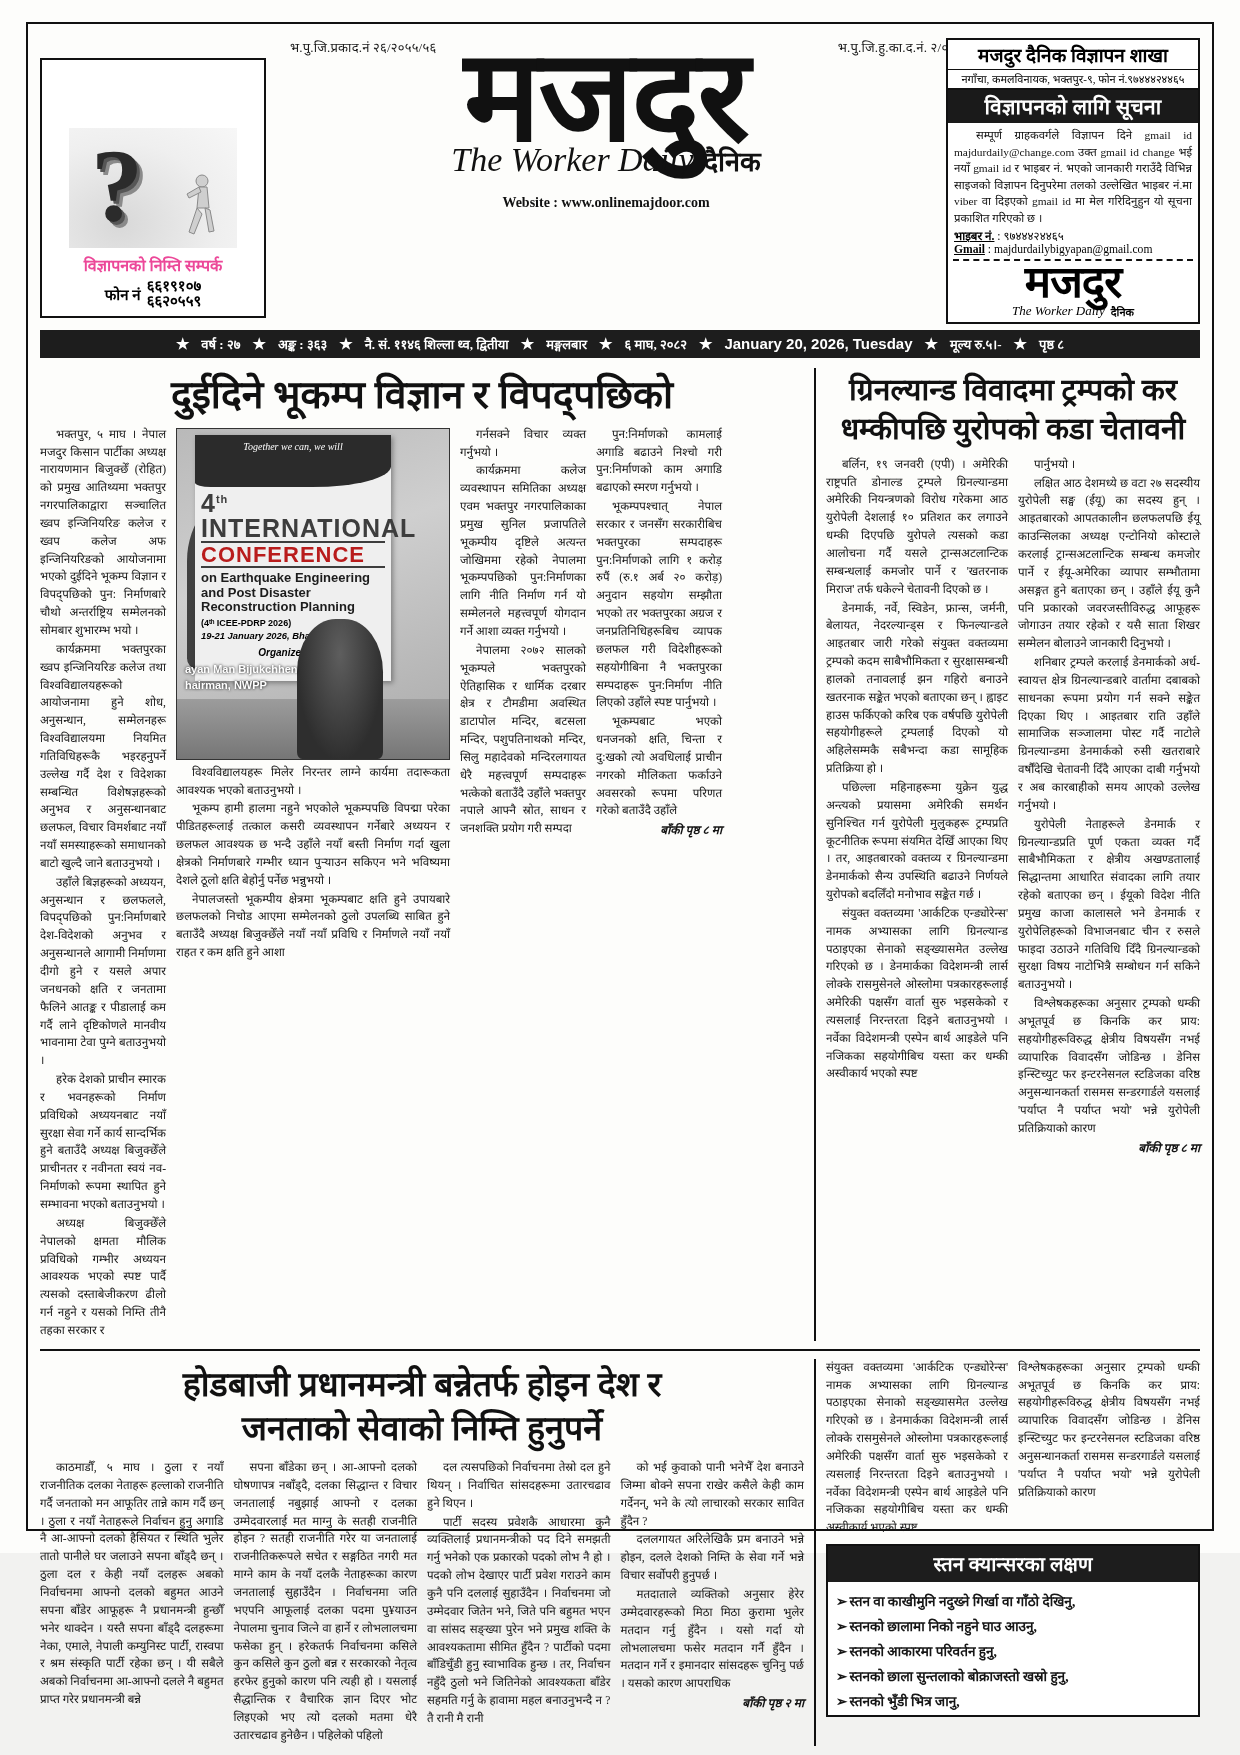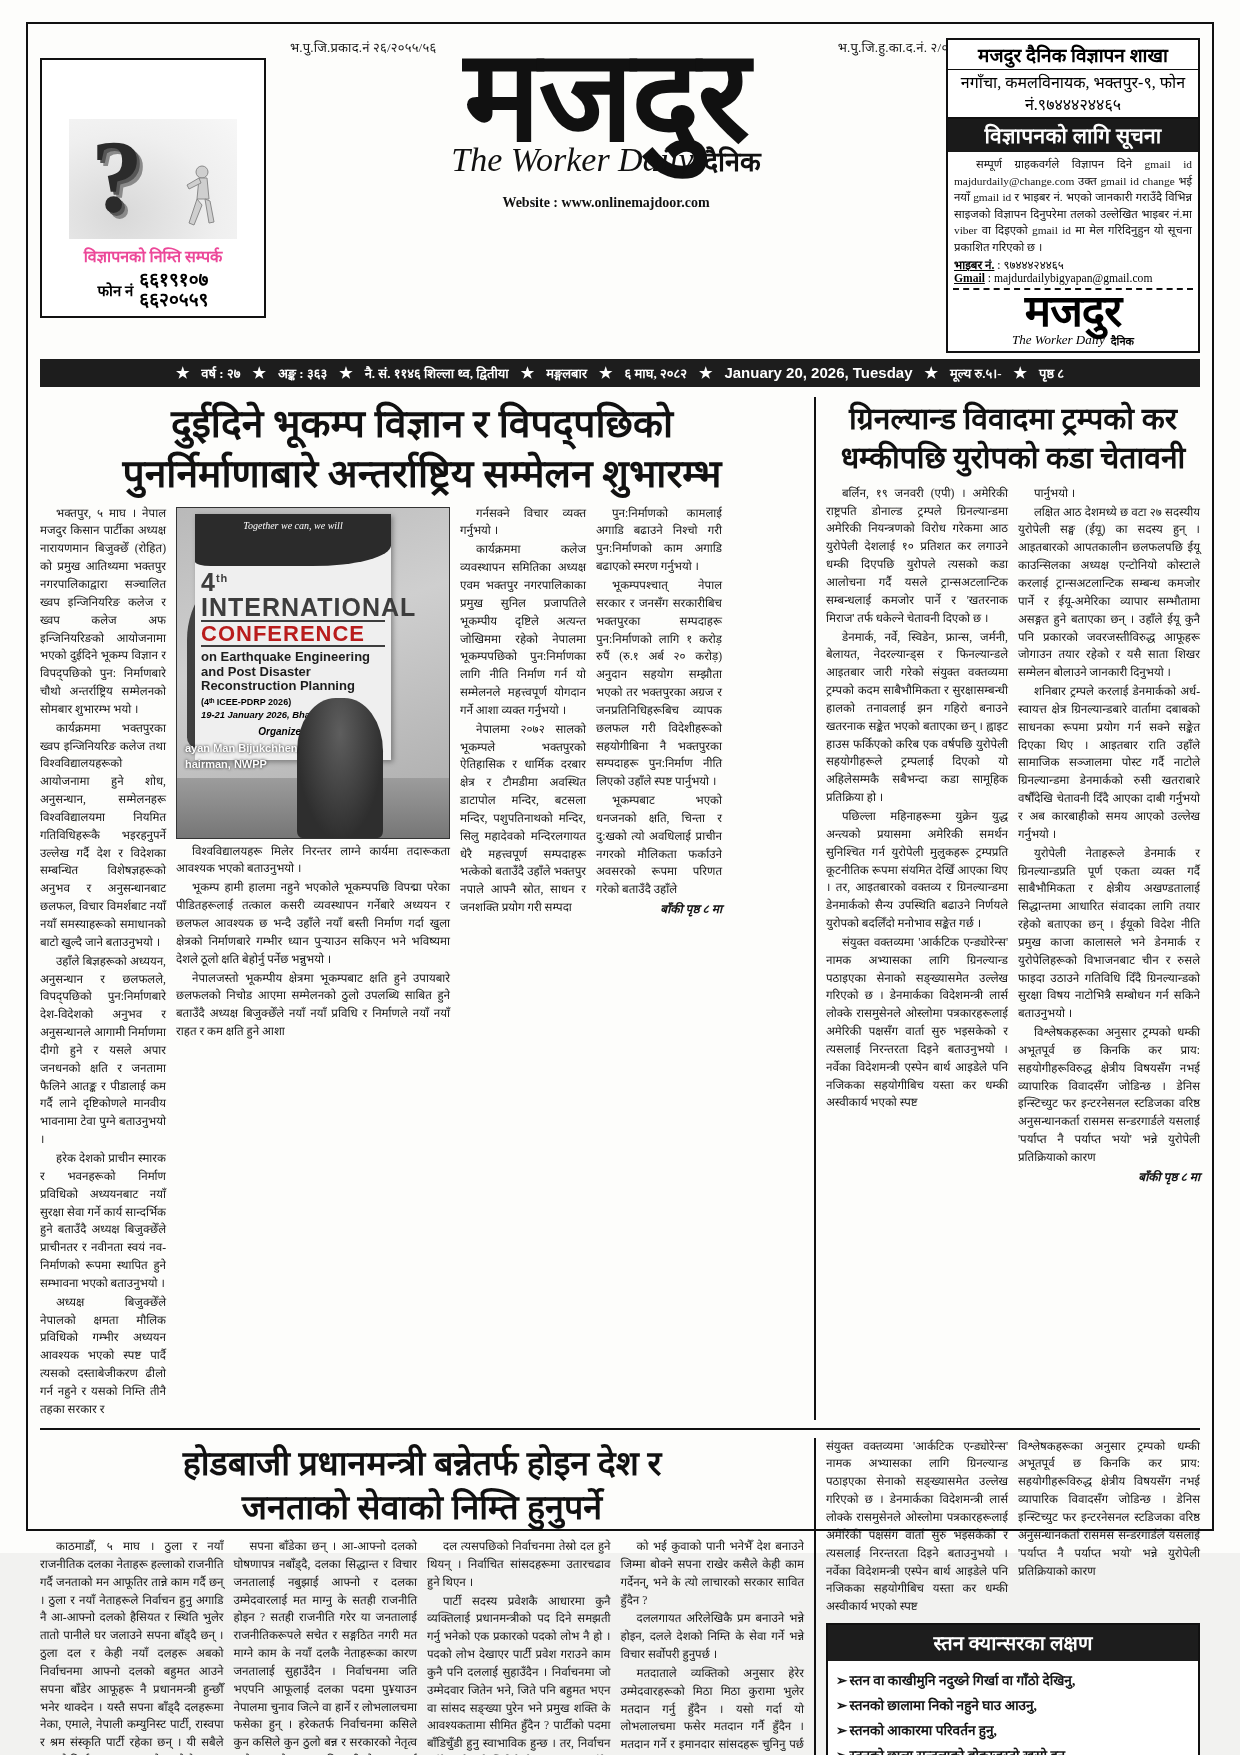--- a/index.html
+++ b/index.html
@@ -61,21 +61,21 @@
     color:#2b2b2b;
     font-family:"Liberation Serif",serif;
     text-shadow:3px 3px 0 #565656, 6px 6px 0 #8a8a8a;
   }
   .pusher{
     position:absolute; right:20px; bottom:10px;
     width:34px;height:64px;
   }
   .ad-left-t1{font-size:16px;font-weight:bold;color:#ec4899;}
   .ad-left-t2{display:flex;align-items:center;gap:6px;font-size:15px;font-weight:bold;margin-top:3px;}
-  .ad-left-nums{display:flex;flex-direction:column;line-height:1.05;font-size:19px;font-weight:bold;text-align:right;}
+  .ad-left-nums{display:flex;flex-direction:column;line-height:1.05;font-size:15px;font-weight:bold;text-align:right;}
 
   .logo-wrap{
     flex:1 1 auto;
     text-align:center;
     position:relative;
     padding-top:2px;
   }
   .logo-main{
     font-size:128px;
     line-height:.96;
@@ -106,21 +106,21 @@
     border:2px solid #111;
     background:#fff;
     margin-top:4px;
     padding:0;
   }
   .ar-title{
     text-align:center;font-weight:bold;font-size:19px;
     border-bottom:1px solid #111;padding:2px 2px 1px;
   }
   .ar-addr{
-    text-align:center;font-size:16px;padding:1px 2px 2px;
+    text-align:center;font-size:11px;padding:1px 2px 2px;
     border-bottom:2px solid #111;
   }
   .ar-banner{
     background:#1a1a1a;color:#fff;text-align:center;
     font-size:21px;font-weight:bold;padding:2px 0 3px;
     letter-spacing:.3px;
   }
   .ar-body{
     font-size:11.4px;line-height:1.45;text-align:justify;
     padding:4px 6px 2px;color:#111;
@@ -343,21 +343,20 @@
     <span class="st">मूल्य रु.५।-</span>
     <span>★</span>
     <span class="st">पृष्ठ ८</span>
   </div>
 
   <div class="top-area">
 
     <div class="col-left">
       <div class="hl-main">
         <div>दुईदिने भूकम्प विज्ञान र विपद्पछिको</div>
-        <div>पुनर्निर्माणाबारे  अन्तर्राष्ट्रिय  सम्मेलन  शुभारम्भ</div>
       </div>
 
       <div class="body-cols">
         <div class="bcol" style="flex:0 0 126px">
           <p>भक्तपुर, ५ माघ । नेपाल मजदुर किसान पार्टीका अध्यक्ष नारायणमान बिजुक्छेँ (रोहित) को प्रमुख आतिथ्यमा भक्तपुर नगरपालिकाद्वारा सञ्चालित ख्वप इन्जिनियरिङ कलेज र ख्वप कलेज अफ इन्जिनियरिङको आयोजनामा भएको दुईदिने भूकम्प विज्ञान र विपद्पछिको पुन: निर्माणबारे चौथो अन्तर्राष्ट्रिय सम्मेलनको सोमबार शुभारम्भ भयो ।</p>
           <p>कार्यक्रममा भक्तपुरका ख्वप इन्जिनियरिङ कलेज तथा विश्वविद्यालयहरूको आयोजनामा हुने शोध, अनुसन्धान, सम्मेलनहरू विश्वविद्यालयमा नियमित गतिविधिहरूकै भइरहनुपर्ने उल्लेख गर्दै देश र विदेशका सम्बन्धित विशेषज्ञहरूको अनुभव र अनुसन्धानबाट छलफल, विचार विमर्शबाट नयाँ नयाँ समस्याहरूको समाधानको बाटो खुल्दै जाने बताउनुभयो ।</p>
           <p>उहाँले बिज्ञहरूको अध्ययन, अनुसन्धान र छलफलले, विपद्पछिको पुन:निर्माणबारे देश-विदेशको अनुभव र अनुसन्धानले आगामी निर्माणमा दीगो हुने र यसले अपार जनधनको क्षति र जनतामा फैलिने आतङ्क र पीडालाई कम गर्दै लाने दृष्टिकोणले मानवीय भावनामा टेवा पुग्ने बताउनुभयो ।</p>
           <p>हरेक देशको प्राचीन स्मारक र भवनहरूको निर्माण प्रविधिको अध्ययनबाट नयाँ सुरक्षा सेवा गर्ने कार्य सान्दर्भिक हुने बताउँदै अध्यक्ष बिजुक्छेँले प्राचीनतर र नवीनता स्वयं नव-निर्माणको रूपमा स्थापित हुने सम्भावना भएको बताउनुभयो ।</p>
           <p>अध्यक्ष बिजुक्छेँले नेपालको क्षमता मौलिक प्रविधिको गम्भीर अध्ययन आवश्यक भएको स्पष्ट पार्दै त्यसको दस्ताबेजीकरण ढीलो गर्न नहुने र यसको निम्ति तीनै तहका सरकार र</p>
         </div>

